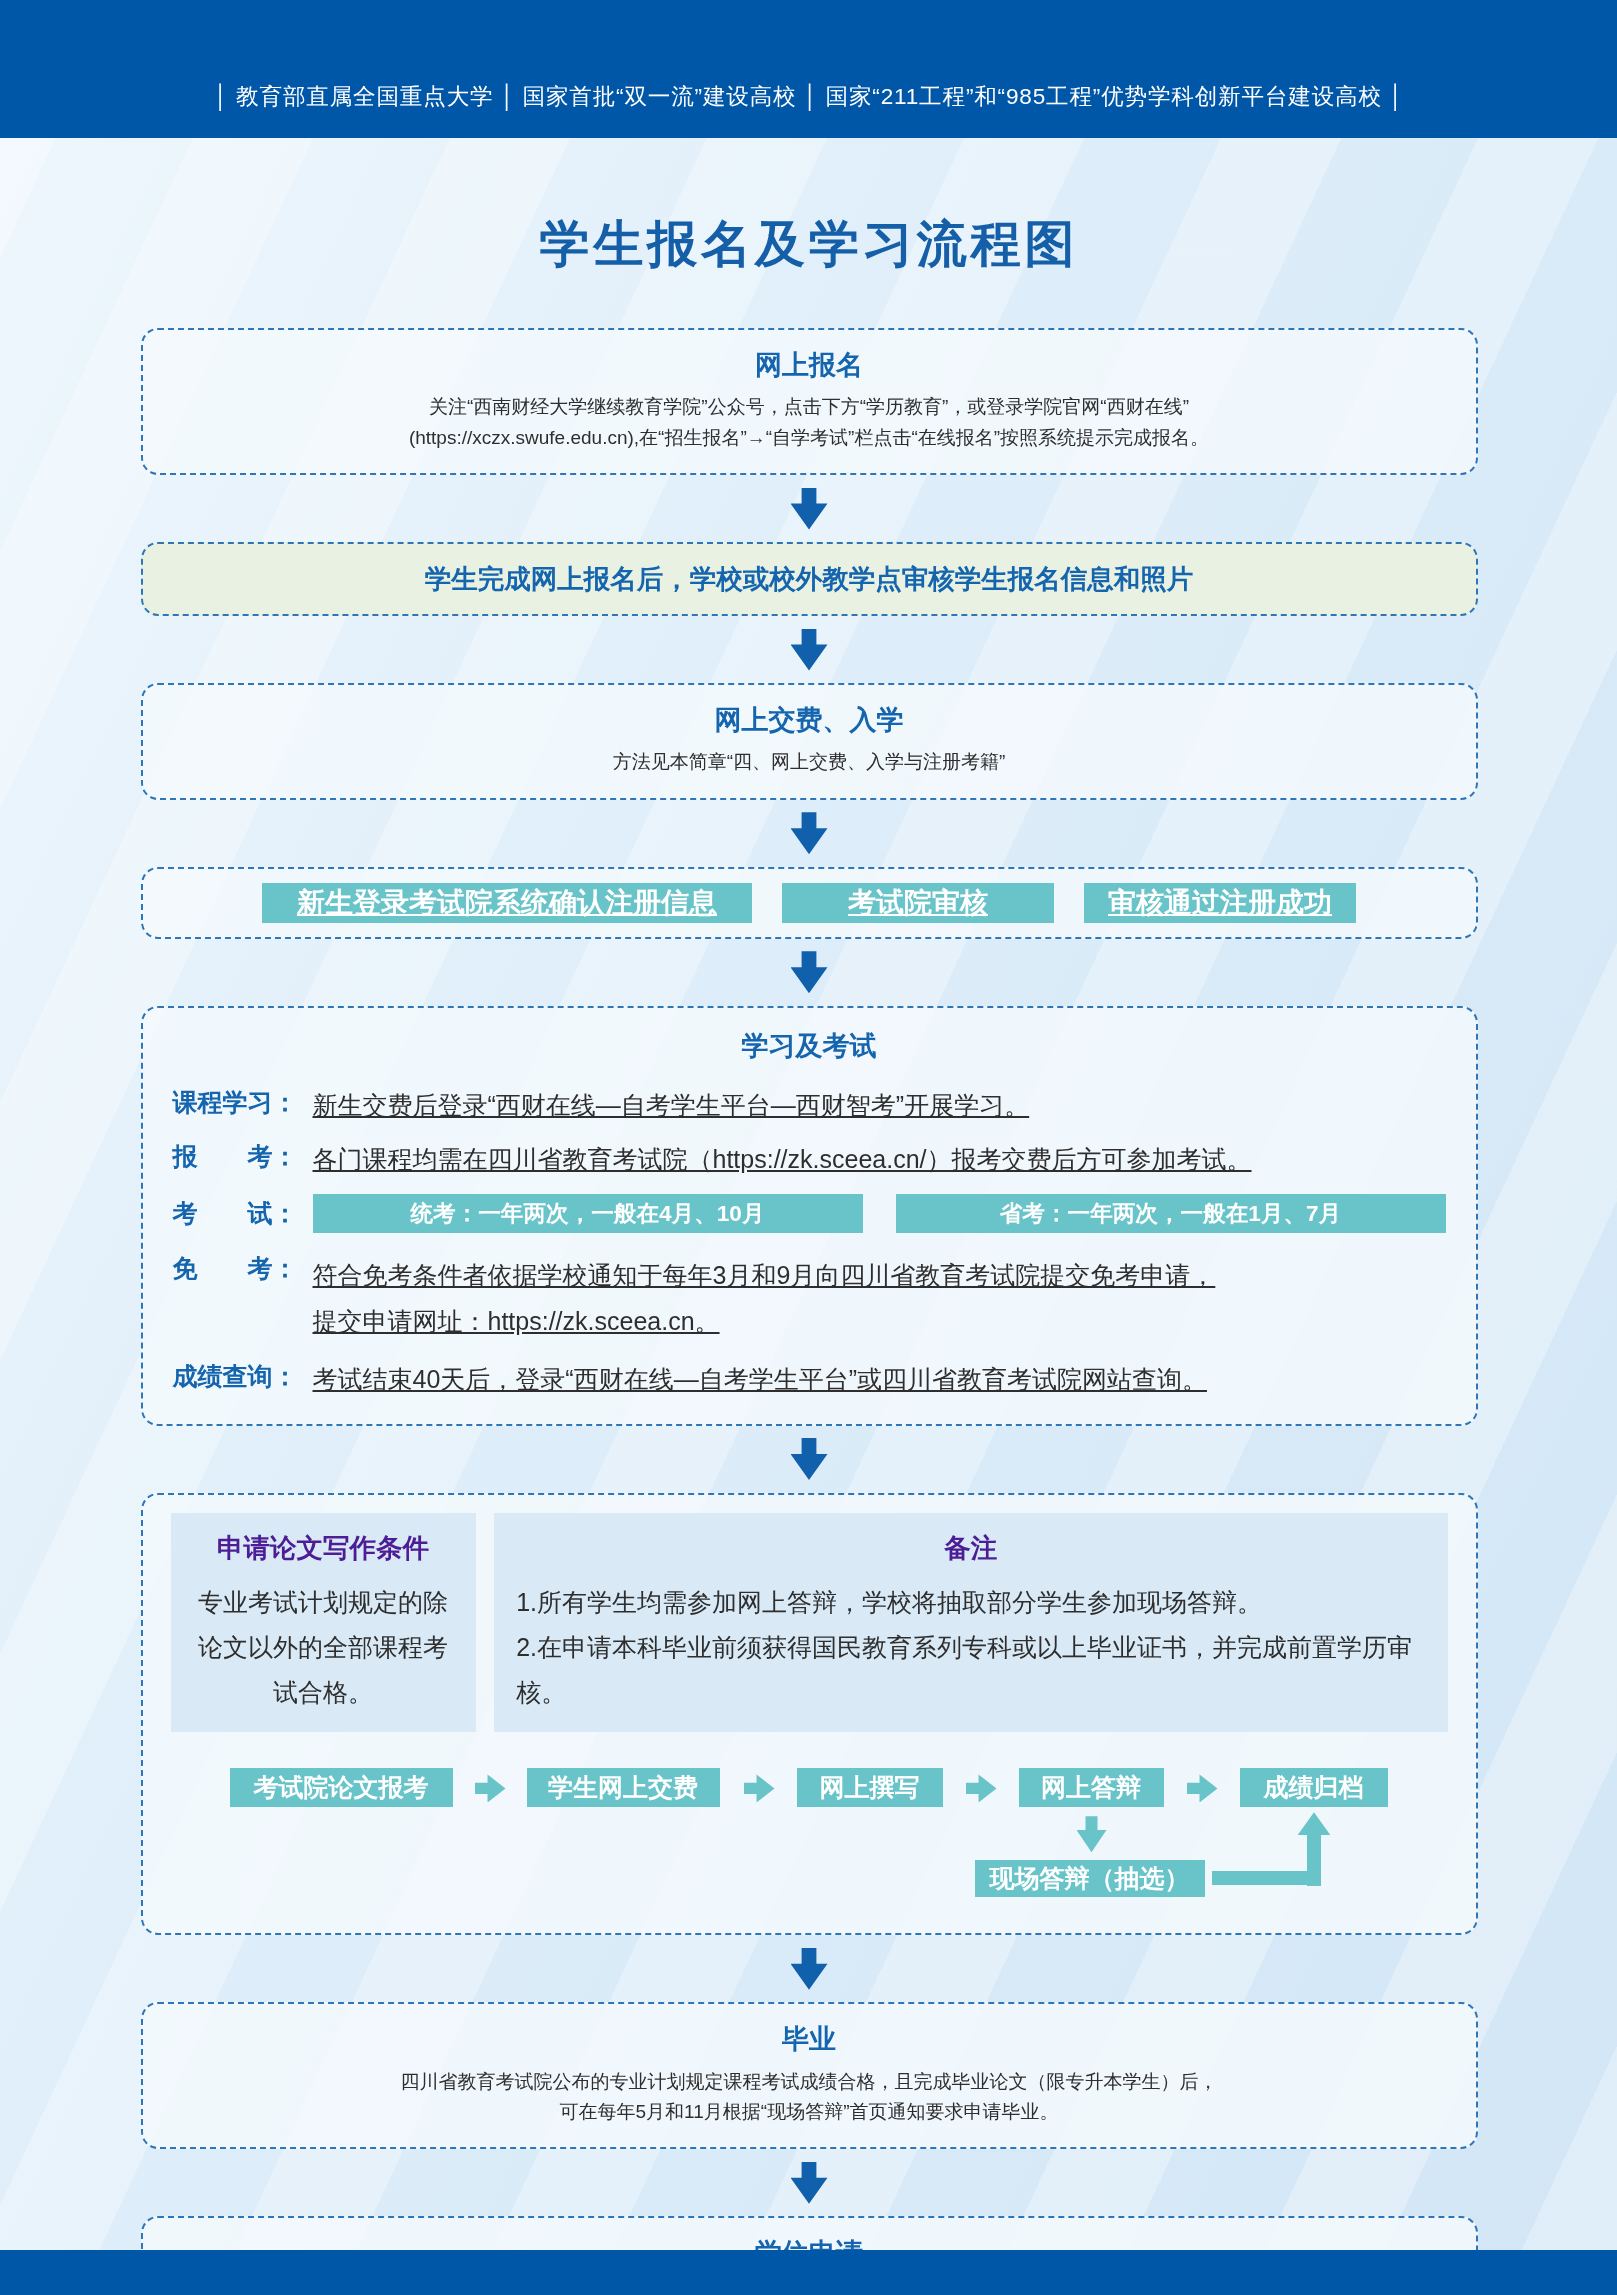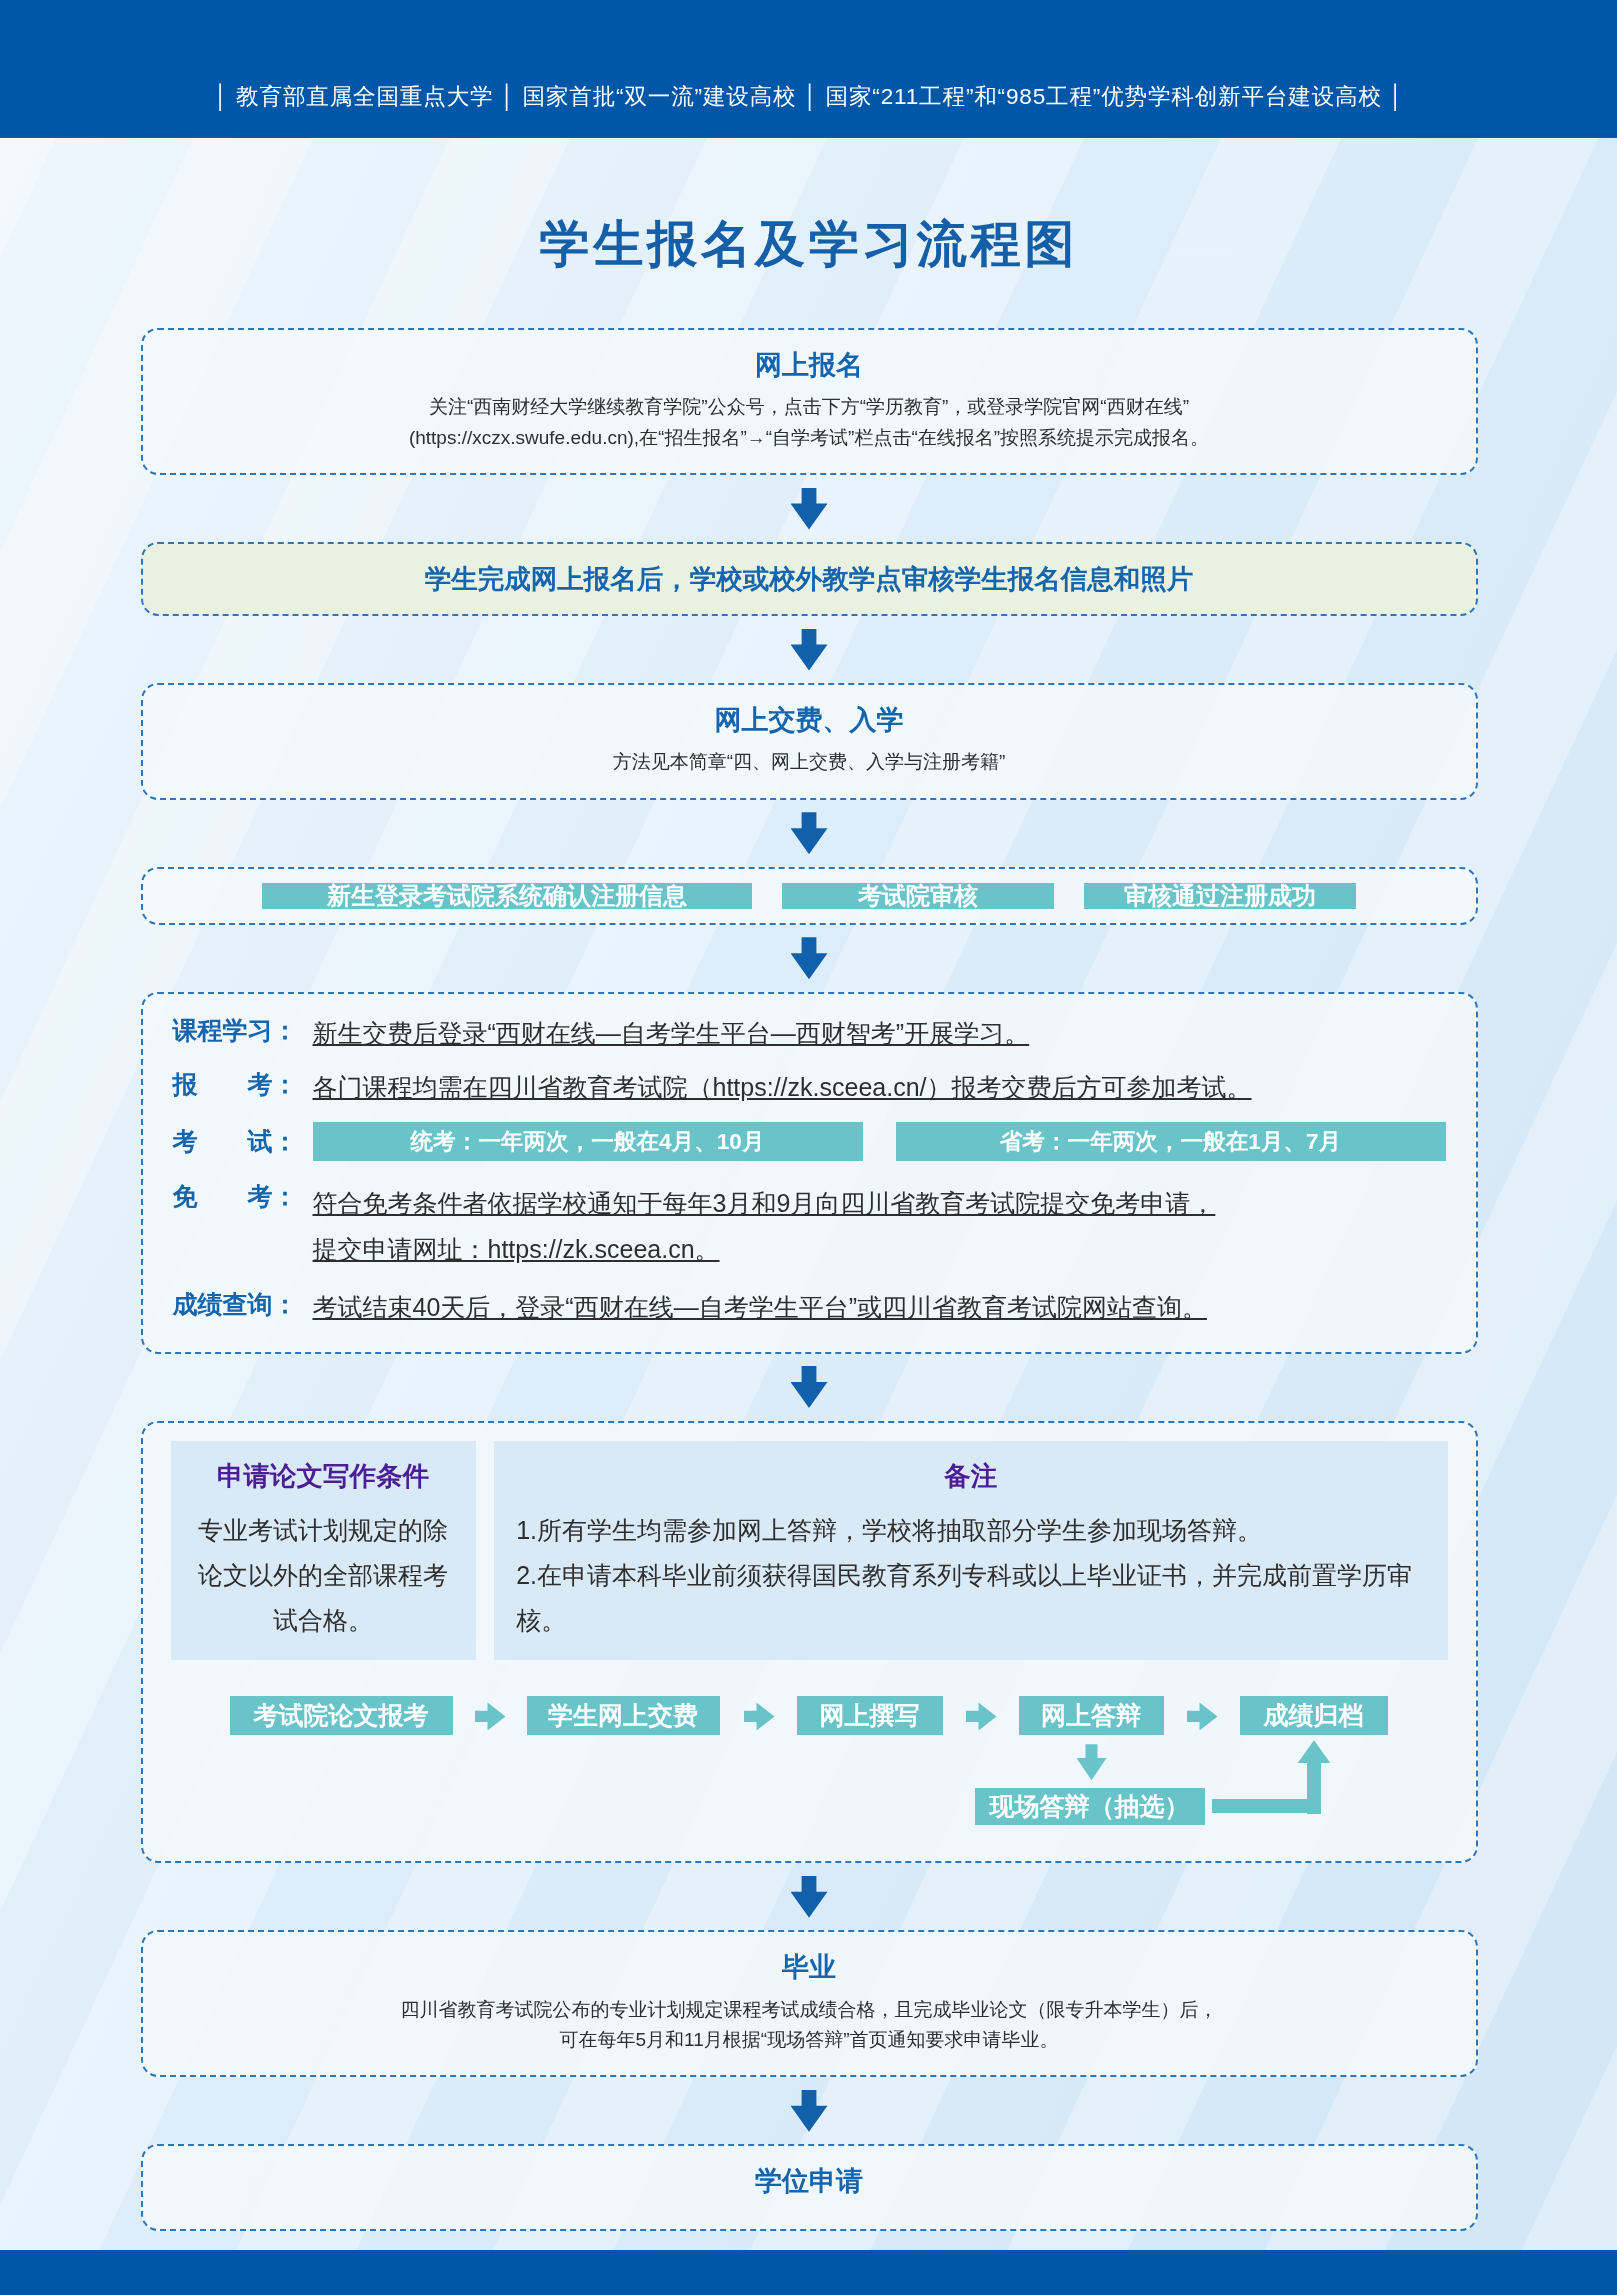--- a/index.html
+++ b/index.html
@@ -40,21 +40,21 @@
   }
 
   .box-green { background:#e9f2e2; padding:17px 31px; text-align:center; }
   .green-text { font-size:26.5px; font-weight:bold; color:#1464ae; }
 
   .teal-btn {
     background:#69c4ca; color:#ffffff; font-weight:bold;
     display:flex; align-items:center; justify-content:center; box-sizing:border-box;
   }
   .box-buttons { padding:14px 0; display:flex; justify-content:center; gap:30px; }
-  .confirm-btn { height:26px; font-size:24px; }
+  .confirm-btn { height:40px; font-size:28px;text-decoration:underline; }
   .bw1 { width:490px; } .bw2 { width:272px; } .bw3 { width:272px; }
 
   
   .box-study { padding:20px 30px 23px; }
   .study-title { text-align:center; font-size:27px; font-weight:bold; color:#1464ae; margin-bottom:22px; }
   .study-row { display:flex; align-items:flex-start; margin-bottom:15.6px; font-size:25px; }
   .study-label { flex:0 0 140px; color:#1464ae; font-weight:bold; white-space:nowrap; }
   .study-text { color:#2e2e2e; line-height:1.55;text-decoration:underline; }
   .exam-row { align-items:center; margin-bottom:18.7px; }
   .exam-buttons { display:flex; flex:1; gap:33px; }
@@ -132,20 +132,21 @@
 
     <section class="box box-buttons">
       <div class="teal-btn confirm-btn bw1">新生登录考试院系统确认注册信息</div>
       <div class="teal-btn confirm-btn bw2">考试院审核</div>
       <div class="teal-btn confirm-btn bw3">审核通过注册成功</div>
     </section>
 
     <div class="down-arrow"></div>
 
     <section class="box box-study">
+      <div class="study-title">学习及考试</div>
 
       <div class="study-row">
         <span class="study-label">课程学习：</span>
         <span class="study-text">新生交费后登录“西财在线—自考学生平台—西财智考”开展学习。</span>
       </div>
 
       <div class="study-row">
         <span class="study-label">报　　考：</span>
         <span class="study-text">各门课程均需在四川省教育考试院（https://zk.sceea.cn/）报考交费后方可参加考试。</span>
       </div>

